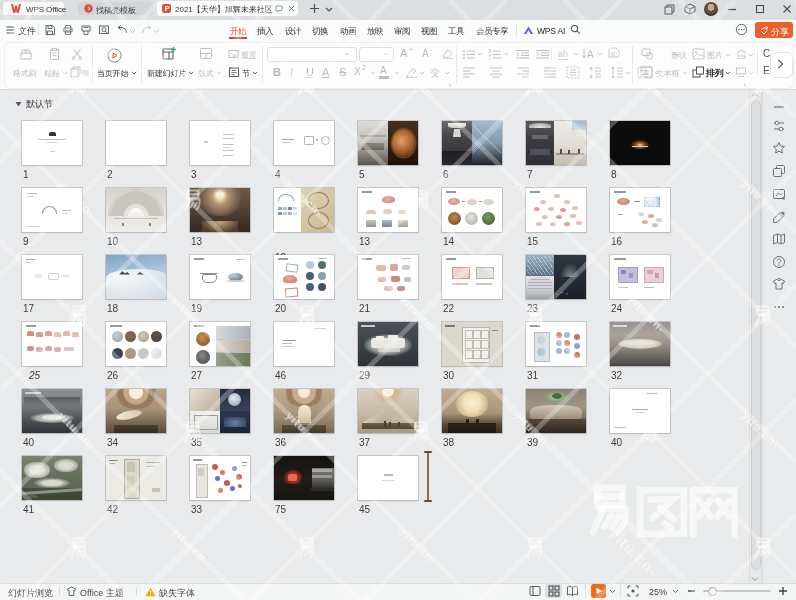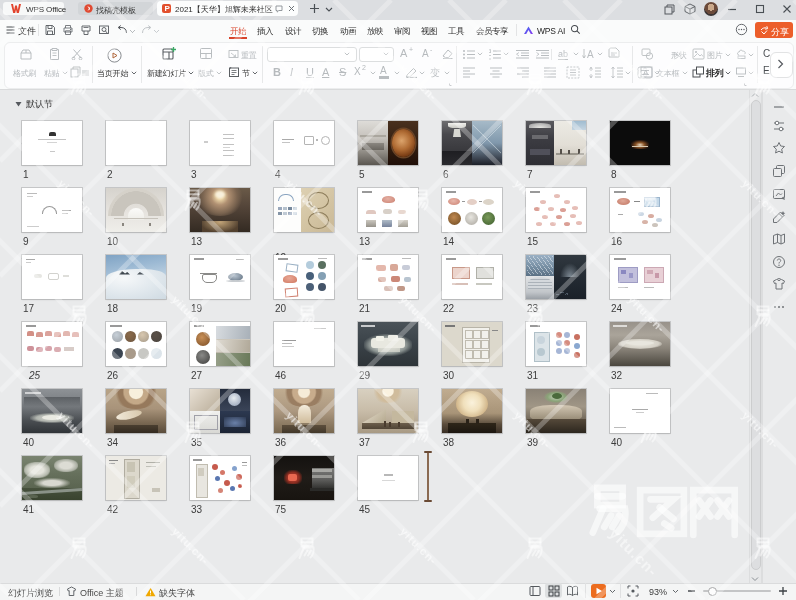--- a/index.html
+++ b/index.html
@@ -923,21 +923,21 @@
     <path d="M1.5 0.8 L7 4 L1.5 7.2 Z" fill="#fff"></path>
   </svg>
 <svg class="abs" style="left:609px;top:589px" width="7" height="5" viewBox="0 0 7 5">
     <path d="M1 1 L3.5 3.5 L6 1" fill="none" stroke="#55595e" stroke-width="0.9"></path>
   </svg>
 <div class="abs" style="left:620px;top:583px;width:1px;height:15px;background:#e0e1e2;"></div>
 <svg class="abs" style="left:627px;top:585px" width="12" height="12" viewBox="0 0 12 12">
     <path d="M1 3.5 V1 H3.5 M8.5 1 H11 V3.5 M11 8.5 V11 H8.5 M3.5 11 H1 V8.5" fill="none" stroke="#55595e" stroke-width="1"></path>
     <circle cx="6" cy="6" r="1.6" fill="#55595e"></circle>
   </svg>
-<div class="abs" style="left:649px;top:587px;font-size:9px;color:#3c3c3c;">93%</div>
+<div class="abs" style="left:649px;top:587px;font-size:9px;color:#3c3c3c;">25%</div>
 <svg class="abs" style="left:672px;top:589px" width="7" height="5" viewBox="0 0 7 5">
     <path d="M1 1 L3.5 3.5 L6 1" fill="none" stroke="#55595e" stroke-width="0.9"></path>
   </svg>
 <svg class="abs" style="left:687px;top:589px" width="9" height="4" viewBox="0 0 9 4">
     <path d="M1 2 H8" stroke="#3c4044" stroke-width="1.4"></path>
   </svg>
 <div class="abs" style="left:703px;top:590px;width:68px;height:1.5px;background:#c4c5c6;border-radius:1px;"></div>
 <div class="abs" style="left:708px;top:587px;width:7px;height:7px;background:#fdfdfd;border:1px solid #a8a9aa;border-radius:50%;"></div>
 <svg class="abs" style="left:778px;top:586px" width="10" height="10" viewBox="0 0 10 10">
     <path d="M5 1 V9 M1 5 H9" stroke="#3c4044" stroke-width="1.3"></path>

